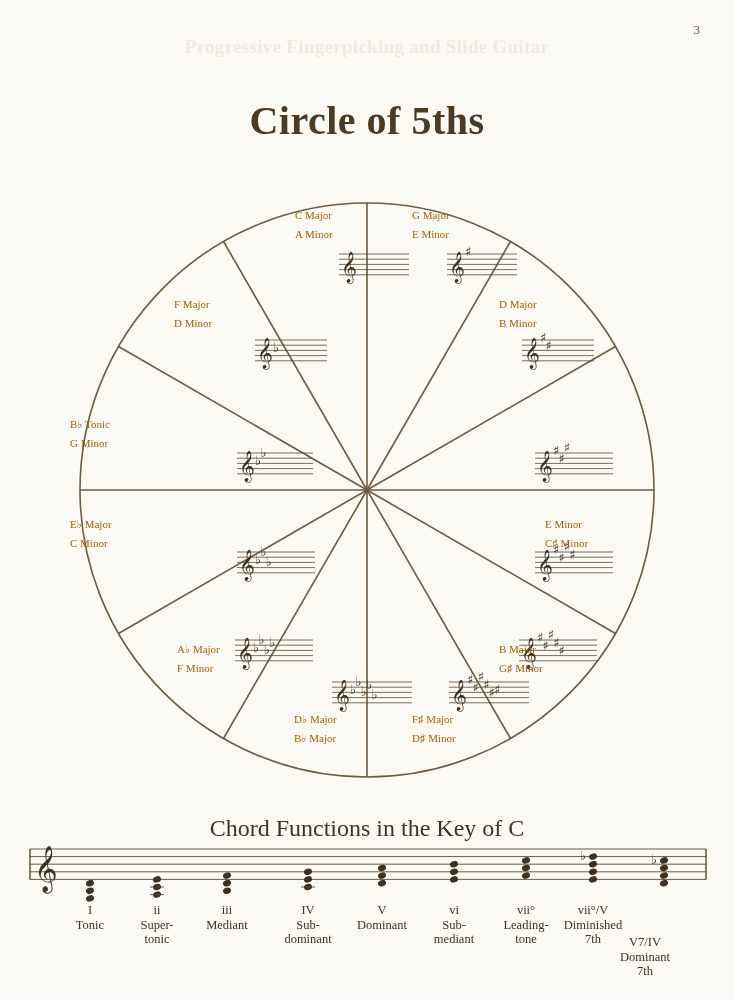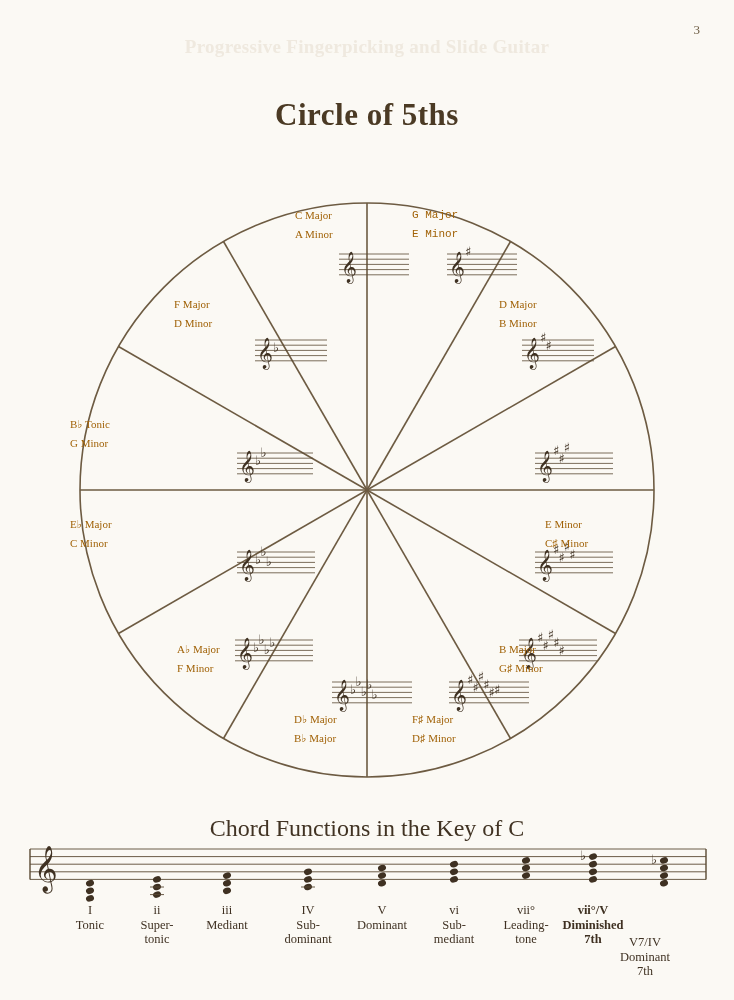--- a/index.html
+++ b/index.html
@@ -38,21 +38,21 @@
     color: #efe9df;
     letter-spacing: .3px;
     user-select: none;
   }
   .title {
     position: absolute;
     top: 97px;
     left: 0;
     width: 734px;
     text-align: center;
-    font-size: 31px;
+    font-size: 40px;
     font-weight: bold;
     color: #4b3a24;
     letter-spacing: .5px;
   }
   
   .circle-wrap {
     position: absolute;
     left: 67px;
     top: 190px;
     width: 600px;
@@ -237,21 +237,21 @@
           <line x1="188" y1="170.8" x2="260" y2="170.8" stroke="#5a4a33" stroke-width="0.8"></line>
           <text x="190" y="172.3" font-size="27" font-family="DejaVu Sans, sans-serif" fill="#3f3122" stroke="none">𝄞</text>
           <text x="206" y="161.8" font-size="13" font-family="DejaVu Sans, sans-serif" fill="#3f3122" stroke="none">♭</text>
         </g>
     </svg>
 
     <div class="seg-label" style="left:228px; top:16px; width:120px;">
       <span class="ln">C Major</span>
       <span class="ln">A Minor</span>
     </div>
-    <div class="seg-label" style="left:345px; top:16px; width:120px;font-family:Liberation Mono, monospace;">
+    <div class="seg-label" style="left:345px; top:16px; width:120px;">
       <span class="ln">G Major</span>
       <span class="ln">E Minor</span>
     </div>
     <div class="seg-label" style="left:432px; top:105px; width:120px;">
       <span class="ln">D Major</span>
       <span class="ln">B Minor</span>
     </div>
     <div class="seg-label" style="left:478px; top:325px; width:120px;">
       <span class="ln">E Minor</span>
       <span class="ln">C♯ Minor</span>
@@ -364,21 +364,21 @@
     <div class="func" style="left:383px; width:90px;">
       <span class="roman">vi</span>
       <span class="nm">Sub-</span>
       <span class="nm">mediant</span>
     </div>
     <div class="func" style="left:452px; width:96px;">
       <span class="roman">vii°</span>
       <span class="nm">Leading-</span>
       <span class="nm">tone</span>
     </div>
-    <div class="func" style="left:515px; width:104px;font-weight:bold;">
+    <div class="func" style="left:515px; width:104px;">
       <span class="roman">vii°/V</span>
       <span class="nm">Diminished</span>
       <span class="nm">7th</span>
     </div>
     <div class="func" style="left:569px; width:100px;margin-top:32px;">
       <span class="roman">V7/IV</span>
       <span class="nm">Dominant</span>
       <span class="nm">7th</span>
     </div>
   </div>

